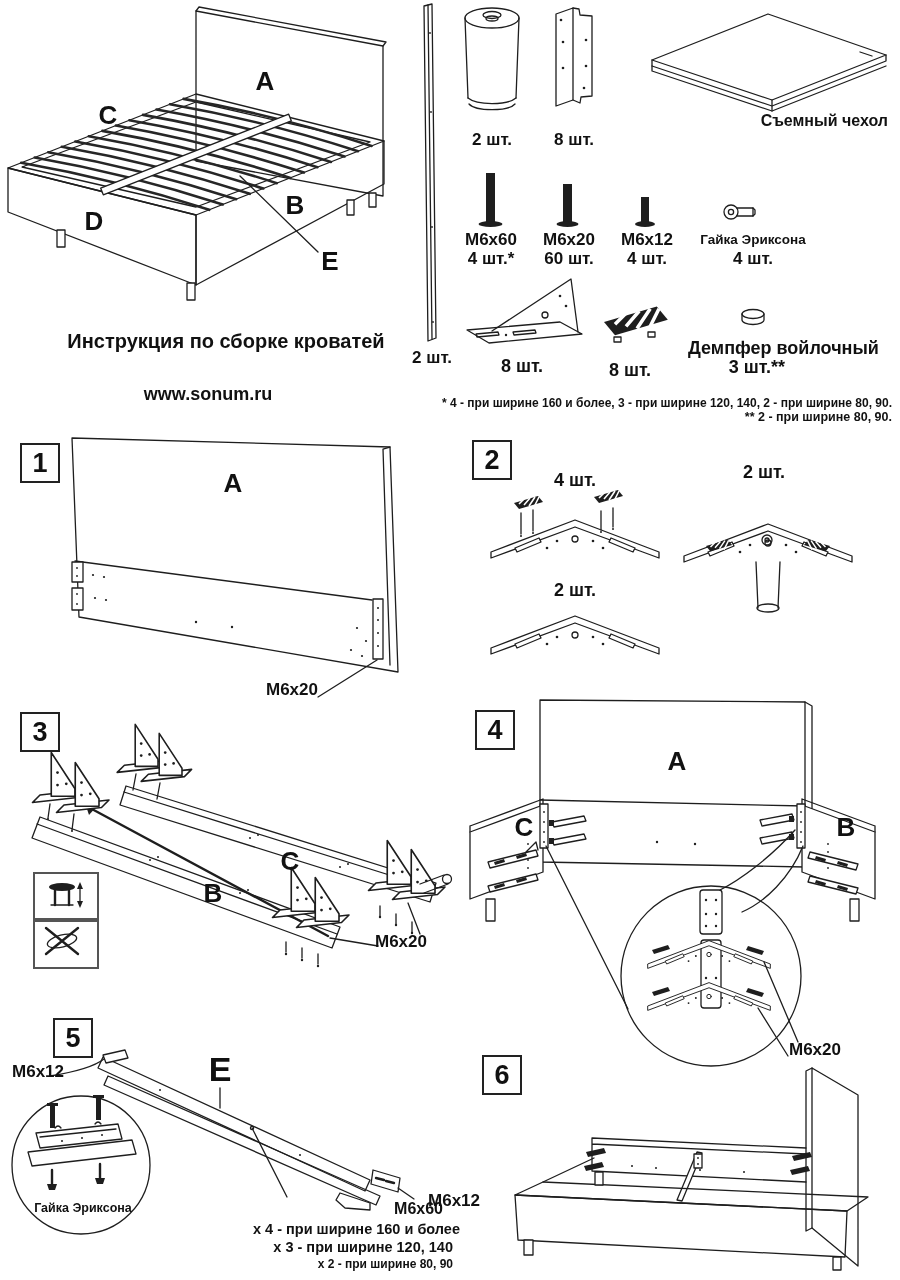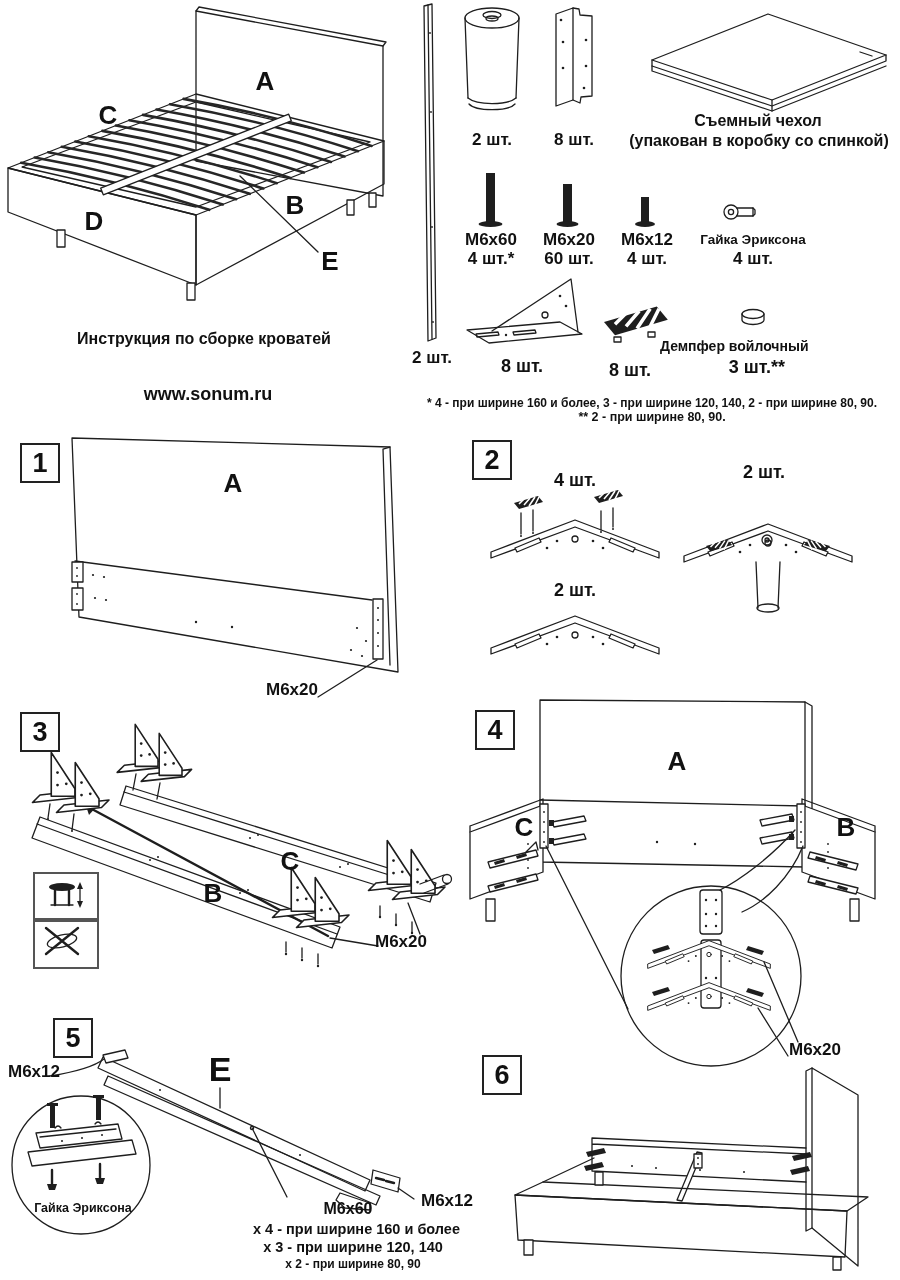--- a/index.html
+++ b/index.html
@@ -6,21 +6,21 @@
   .page{position:relative;width:900px;height:1280px;background:#fff;overflow:hidden;
         font-family:"Liberation Sans", sans-serif;}
   svg.art{position:absolute;left:0;top:0;}
   svg .s{fill:none;stroke:#1e1e1e;stroke-width:1.3;stroke-linejoin:round;stroke-linecap:round;}
   svg .s2{fill:none;stroke:#1e1e1e;stroke-width:2.4;stroke-linejoin:round;stroke-linecap:round;}
   svg .f{fill:#1e1e1e;stroke:none;}
   svg .w{fill:#ffffff;stroke:#1e1e1e;stroke-width:1.3;stroke-linejoin:round;}
   svg .slat{fill:none;stroke:#262626;stroke-width:2.6;stroke-linecap:round;}
   svg .hw{stroke:#fff;stroke-width:1.6;}
   .t{position:absolute;font-weight:bold;color:#111;text-align:center;white-space:nowrap;}
-  .tl{text-align:center;}
+  .tl{text-align:right;}
   .stepbox{position:absolute;width:36px;height:36px;border:2px solid #222;background:#fff;
            font-weight:bold;font-size:27px;line-height:36px;text-align:center;color:#111;}
   .iconbox{position:absolute;width:62px;border:2px solid #555;background:transparent;}
 </style>
 </head>
 <body>
 
 <div class="page">
 
 <svg class="art" width="900" height="1280" viewBox="0 0 900 1280">
@@ -379,39 +379,38 @@
     <polygon class="f" points="790,1170 808,1166 810,1171 792,1175"></polygon>
   </g>
 </svg>
 
 <div class="t" style="left:240px;top:66px;width:50px;font-size:26px">A</div>
 <div class="t" style="left:88px;top:100px;width:40px;font-size:26px">C</div>
 <div class="t" style="left:74px;top:206px;width:40px;font-size:26px">D</div>
 <div class="t" style="left:275px;top:190px;width:40px;font-size:26px">B</div>
 <div class="t" style="left:310px;top:246px;width:40px;font-size:26px">E</div>
 
-<div class="t" style="left:34px;top:330px;width:340px;font-size:16px">Инструкция по сборке кроватей</div>
+<div class="t" style="left:56px;top:330px;width:340px;font-size:20px">Инструкция по сборке кроватей</div>
 <div class="t" style="left:38px;top:384px;width:340px;font-size:18px">www.sonum.ru</div>
 
 <div class="t" style="left:402px;top:348px;width:60px;font-size:17px">2 шт.</div>
 <div class="t" style="left:462px;top:130px;width:60px;font-size:17px">2 шт.</div>
 <div class="t" style="left:544px;top:130px;width:60px;font-size:17px">8 шт.</div>
 <div class="t tl" style="left:628px;top:112px;width:260px;font-size:16px">Съемный чехол</div>
-<div class="t tl" style="left:628px;top:132px;width:262px;font-size:16px">(упакован в коробку со спинкой)</div>
 <div class="t" style="left:461px;top:230px;width:60px;font-size:17px">M6x60</div>
 <div class="t" style="left:461px;top:249px;width:60px;font-size:17px">4 шт.*</div>
 <div class="t" style="left:538px;top:230px;width:62px;font-size:17px">M6x20</div>
 <div class="t" style="left:538px;top:249px;width:62px;font-size:17px">60 шт.</div>
 <div class="t" style="left:616px;top:230px;width:62px;font-size:17px">M6x12</div>
 <div class="t" style="left:616px;top:249px;width:62px;font-size:17px">4 шт.</div>
 <div class="t" style="left:698px;top:232px;width:110px;font-size:13.5px">Гайка Эриксона</div>
 <div class="t" style="left:698px;top:249px;width:110px;font-size:17px">4 шт.</div>
 <div class="t" style="left:492px;top:356px;width:60px;font-size:18px">8 шт.</div>
 <div class="t" style="left:600px;top:360px;width:60px;font-size:18px">8 шт.</div>
-<div class="t" style="left:660px;top:338px;width:145px;font-size:14px">Демпфер войлочный</div>
+<div class="t" style="left:688px;top:338px;width:145px;font-size:18px">Демпфер войлочный</div>
 <div class="t" style="left:712px;top:357px;width:90px;font-size:18px">3 шт.**</div>
 
 <div class="t tl" style="left:412px;top:396px;width:480px;font-size:12px">* 4 - при ширине 160 и более, 3 - при ширине 120, 140, 2 - при ширине 80, 90.</div>
 <div class="t tl" style="left:412px;top:410px;width:480px;font-size:12.5px">** 2 - при ширине 80, 90.</div>
 
 <div class="stepbox" style="left:20px;top:443px">1</div>
 <div class="stepbox" style="left:472px;top:440px">2</div>
 <div class="stepbox" style="left:20px;top:712px">3</div>
 <div class="stepbox" style="left:475px;top:710px">4</div>
 <div class="stepbox" style="left:53px;top:1018px">5</div>

